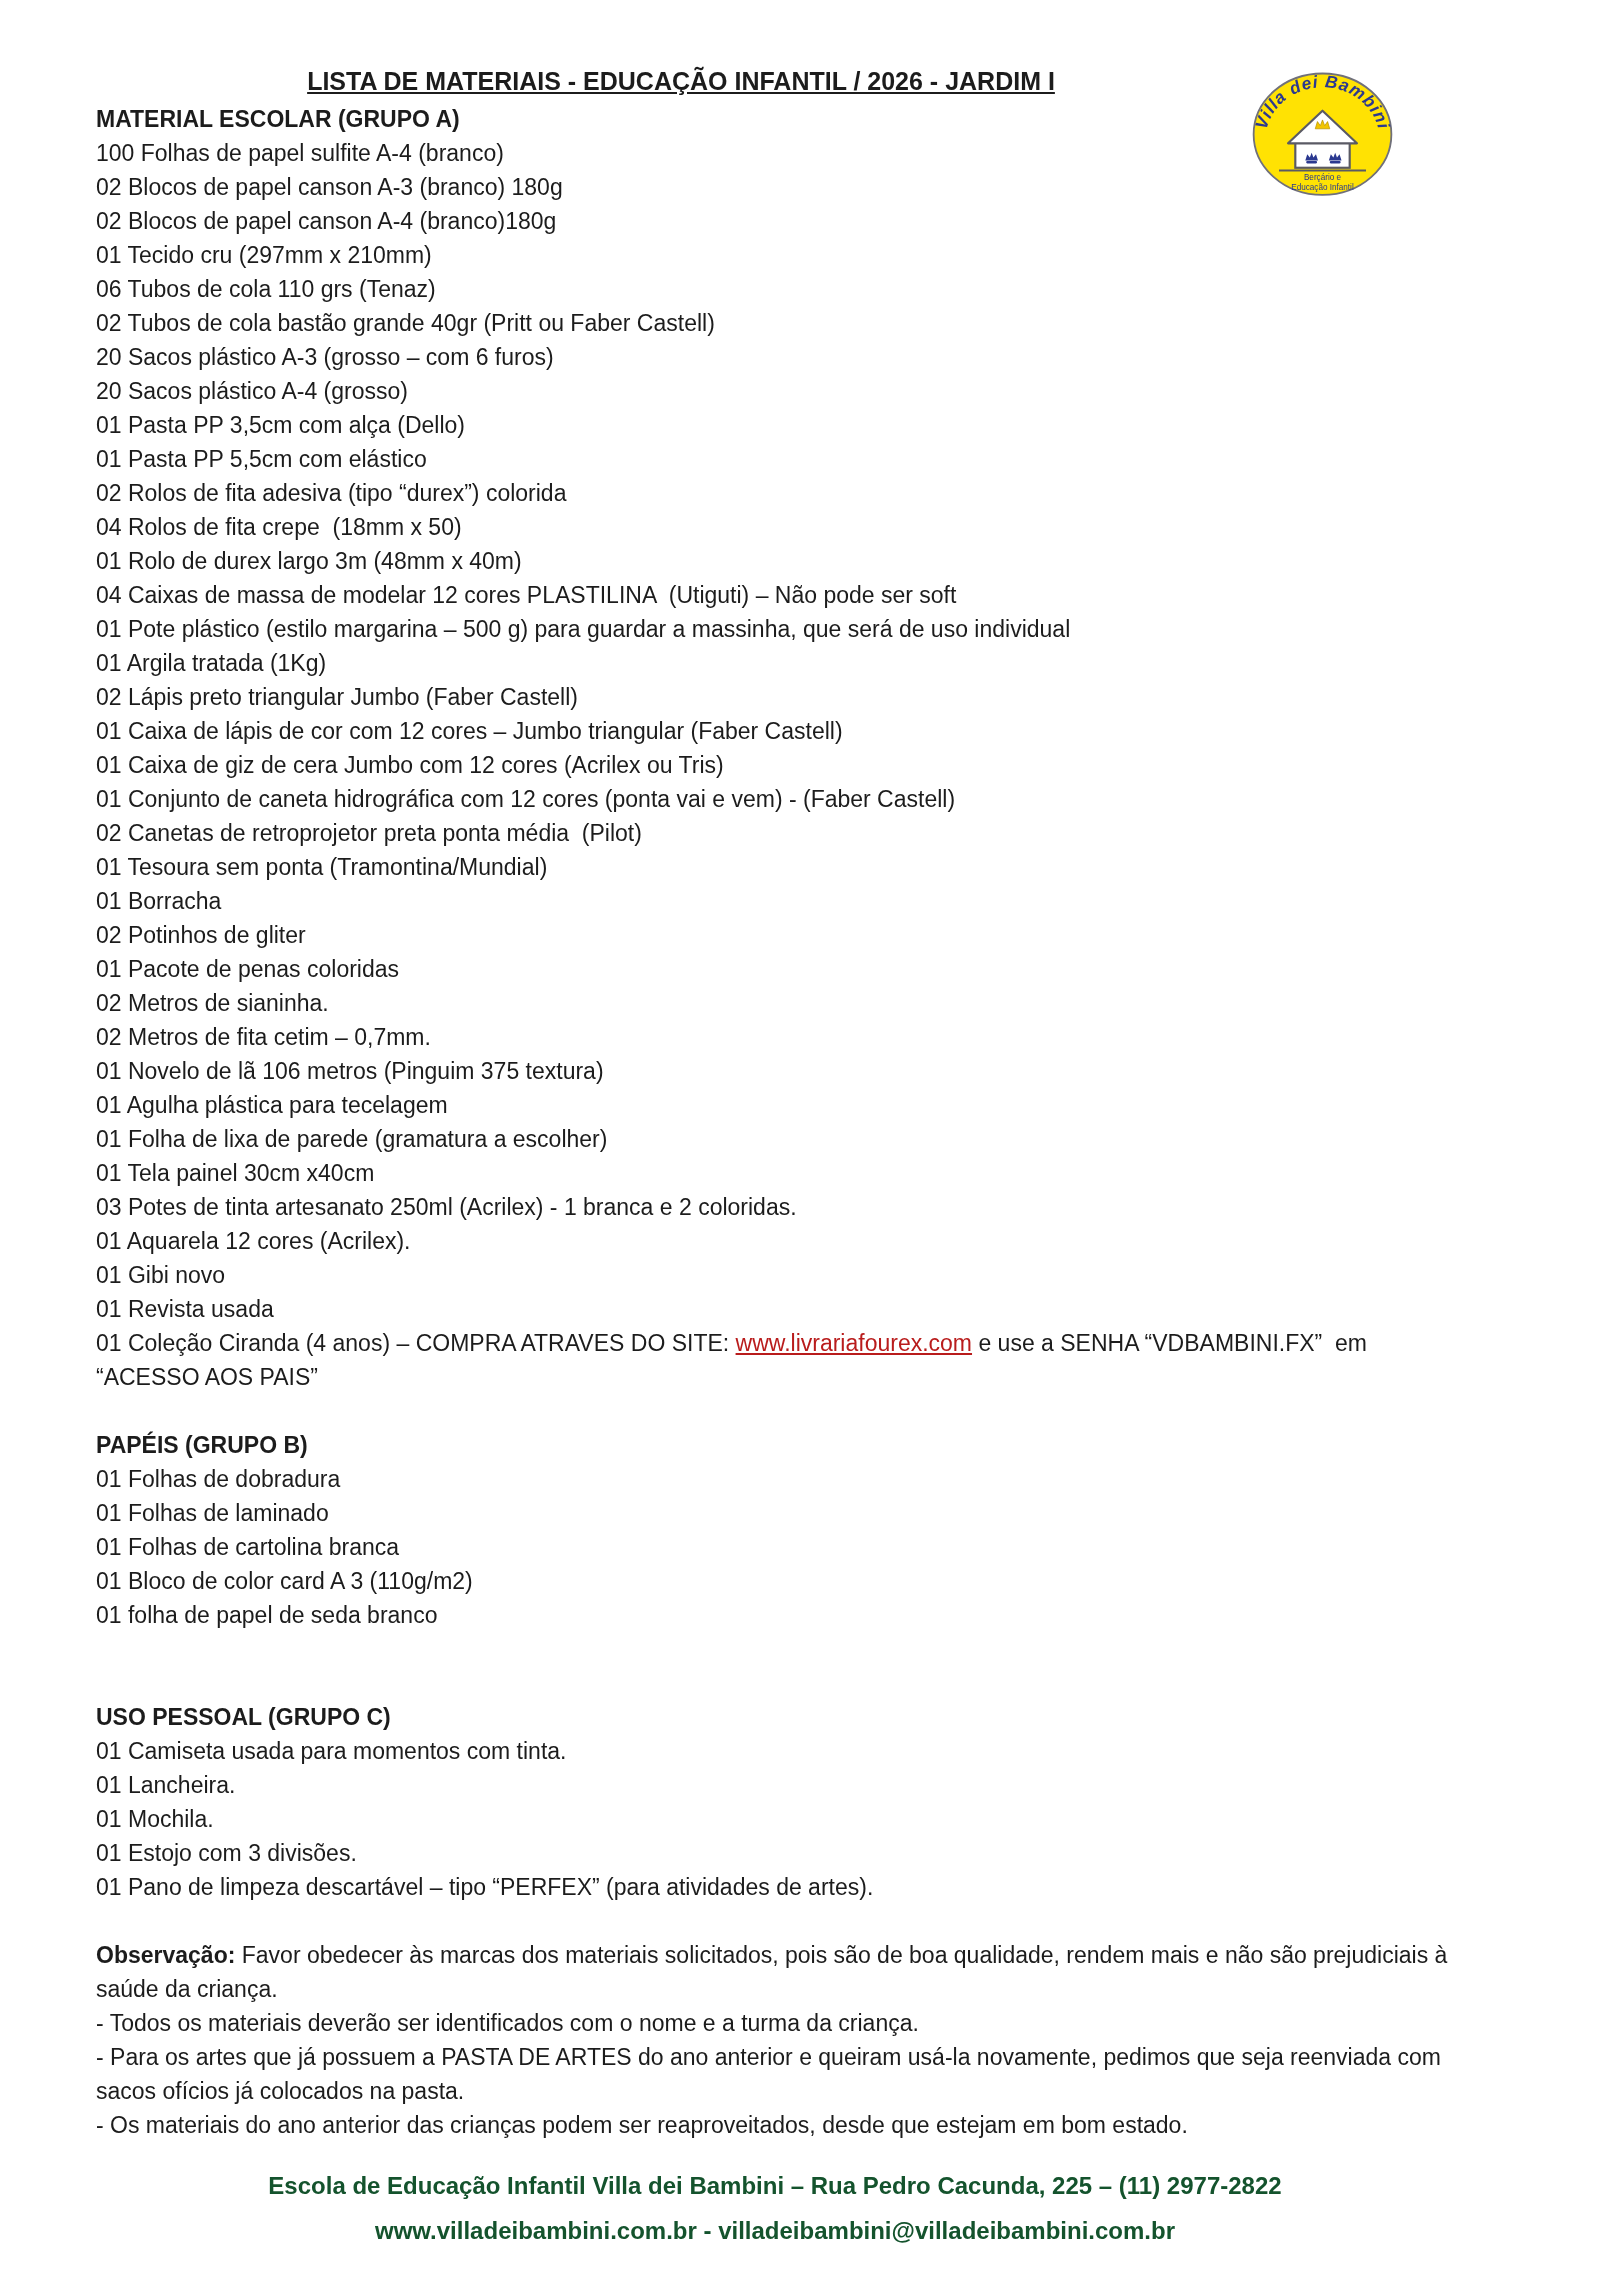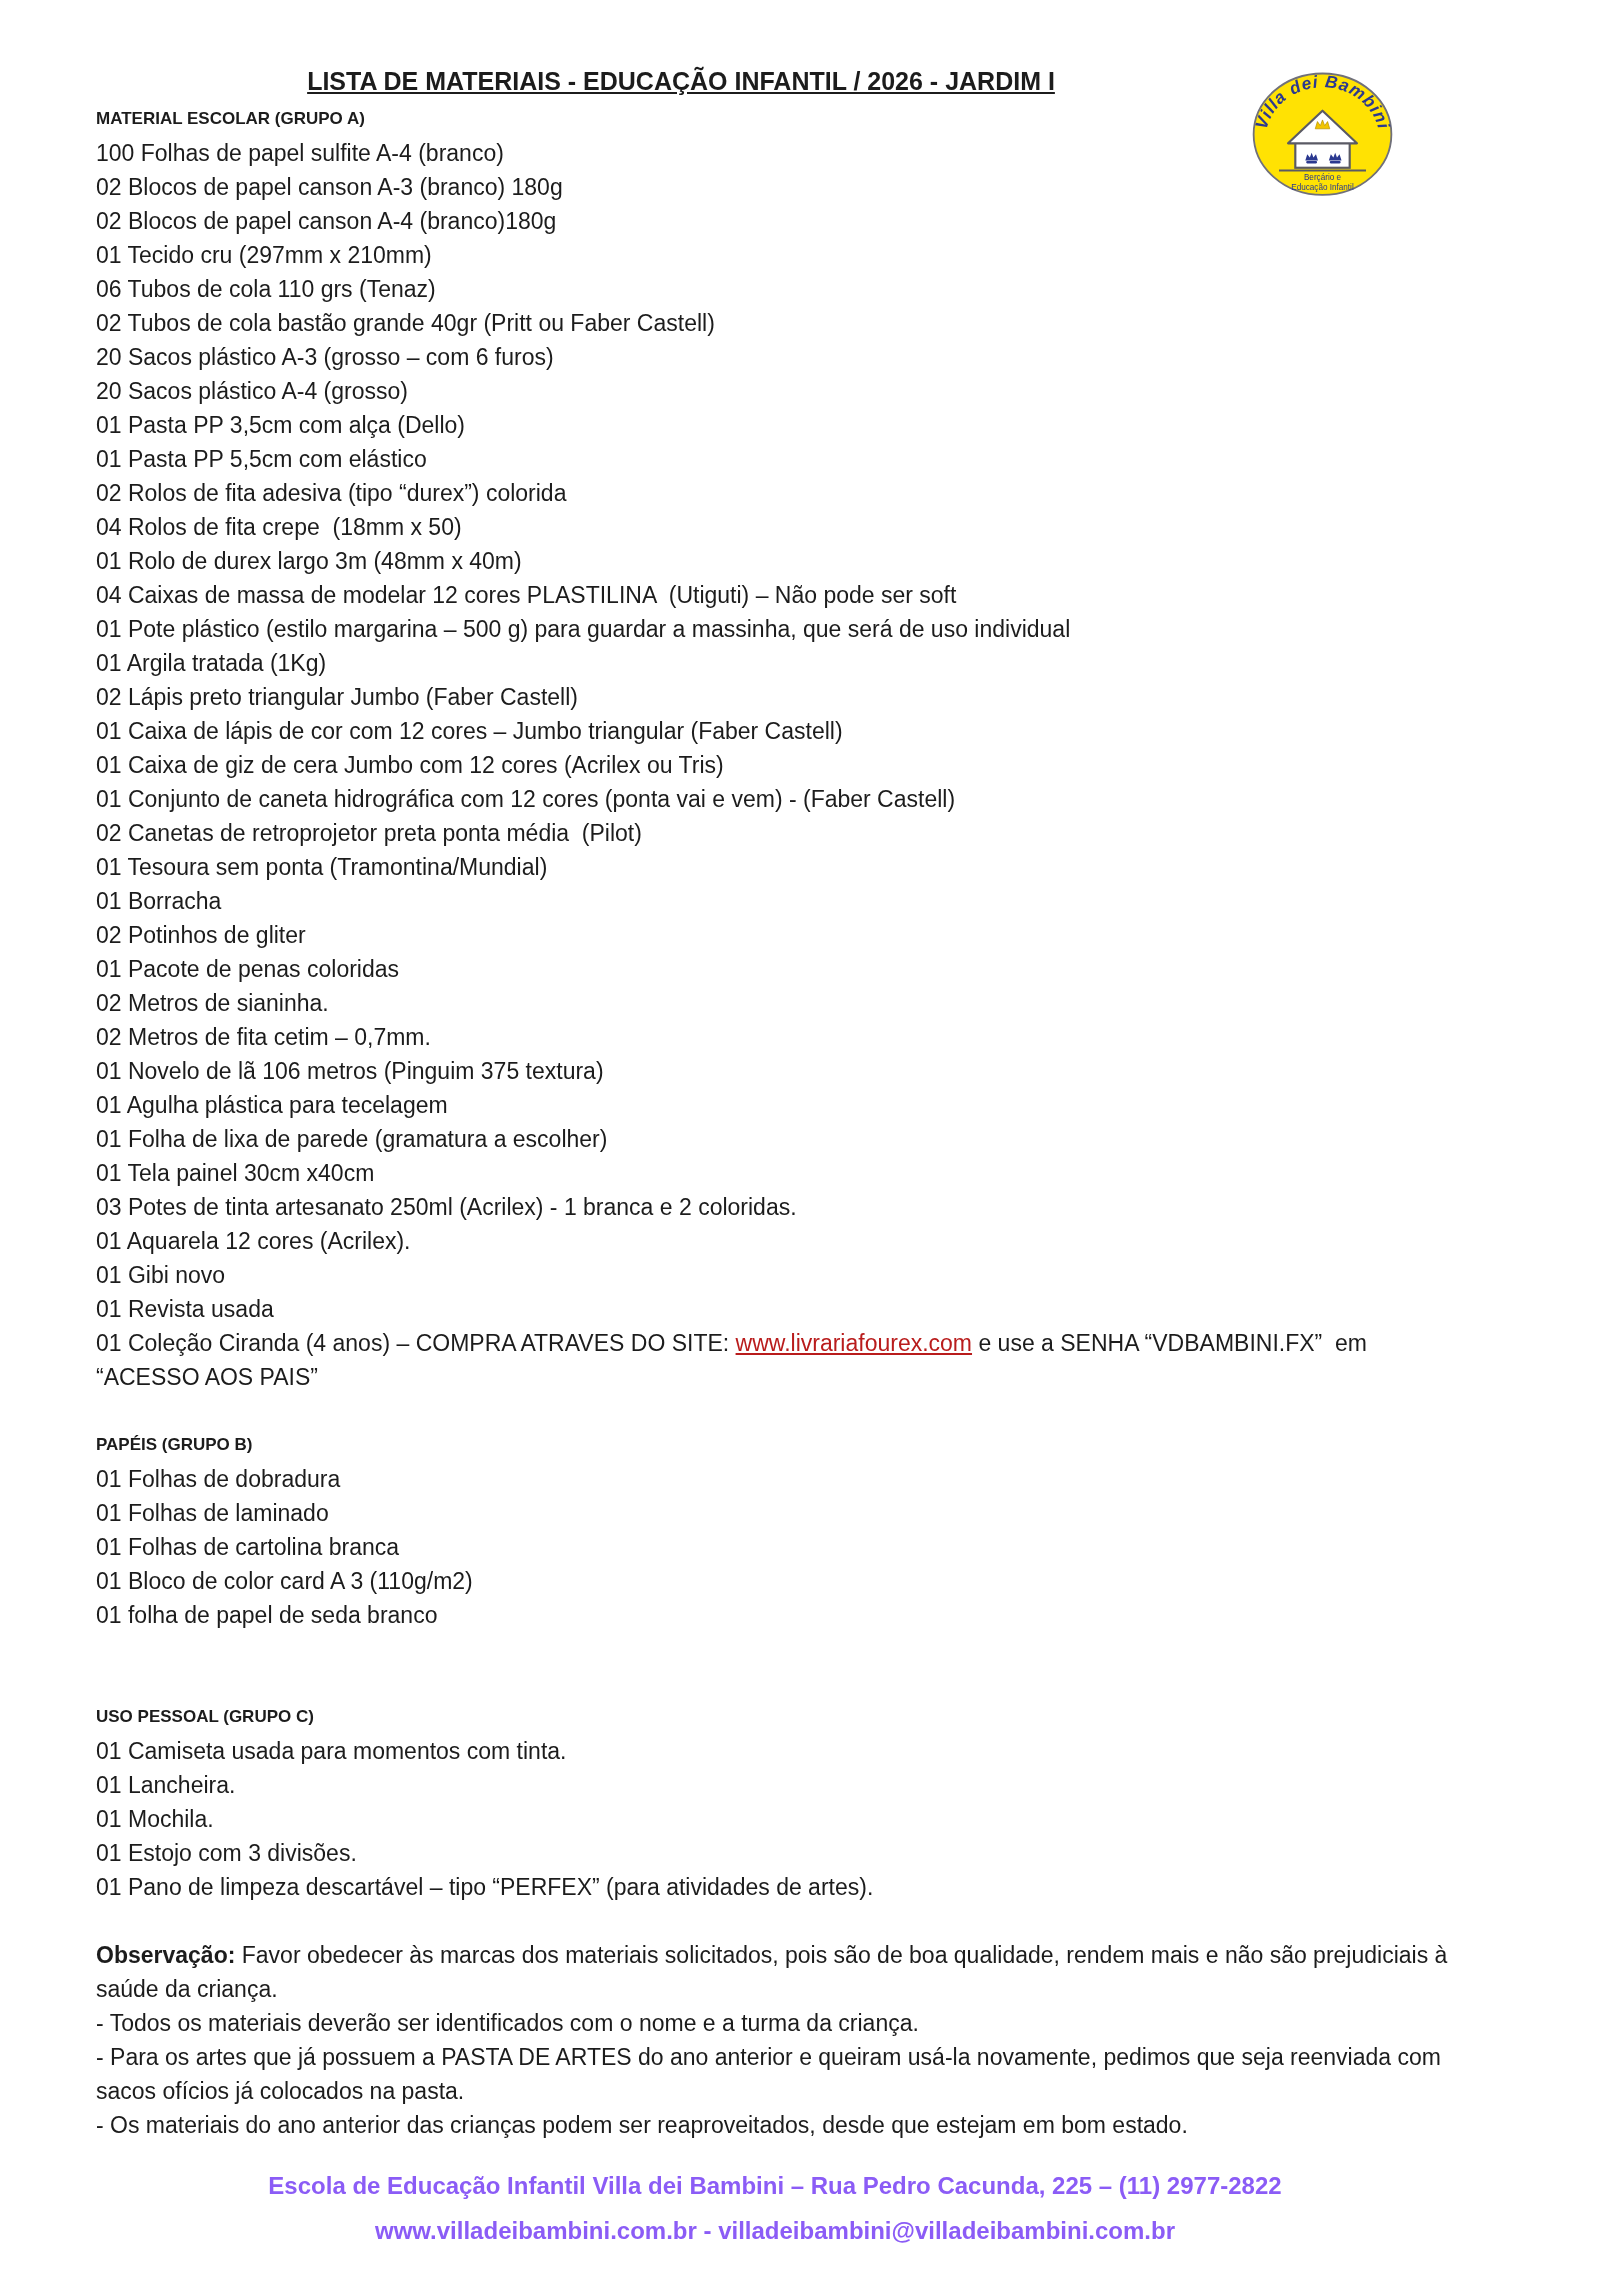--- a/index.html
+++ b/index.html
@@ -26,38 +26,38 @@
     margin: 0 0 3.6px 0;
     white-space: nowrap;
   }
   .logo-wrap {
     position: absolute;
     top: 70px; left: 1250px;
     width: 145px; height: 133px;
   }
   .group { margin: 0; }
   .group-heading {
-    font-size: 17px; font-weight: bold;
+    font-size: 23px; font-weight: bold;
     line-height: 34px; margin: 0;
   }
   .item-line, .note-par {
     font-size: 23px; line-height: 34px;
     margin: 0; white-space: pre-wrap;
   }
   .site-link { color: #b91c1c; text-decoration: underline; cursor: pointer; }
   .site-link:empty, .item-line span:empty { display: none; }
   #group-b { margin-top: 34px; }
   #group-c { margin-top: 68px; }
   .notes { margin-top: 34px; }
   .note-lead { font-weight: bold; }
   .footer {
     margin-top: 21.5px;
     text-align: center;
     font-weight: bold;
-    color: #8b5cf6;
+    color: #14532d;
   }
   .footer-line { font-size: 24px; line-height: 45px; }
 </style>
 </head>
 <body>
 
 <div class="page">
 
   <h1 class="doc-title">LISTA DE MATERIAIS - EDUCAÇÃO INFANTIL / 2026 - JARDIM I</h1>
 

